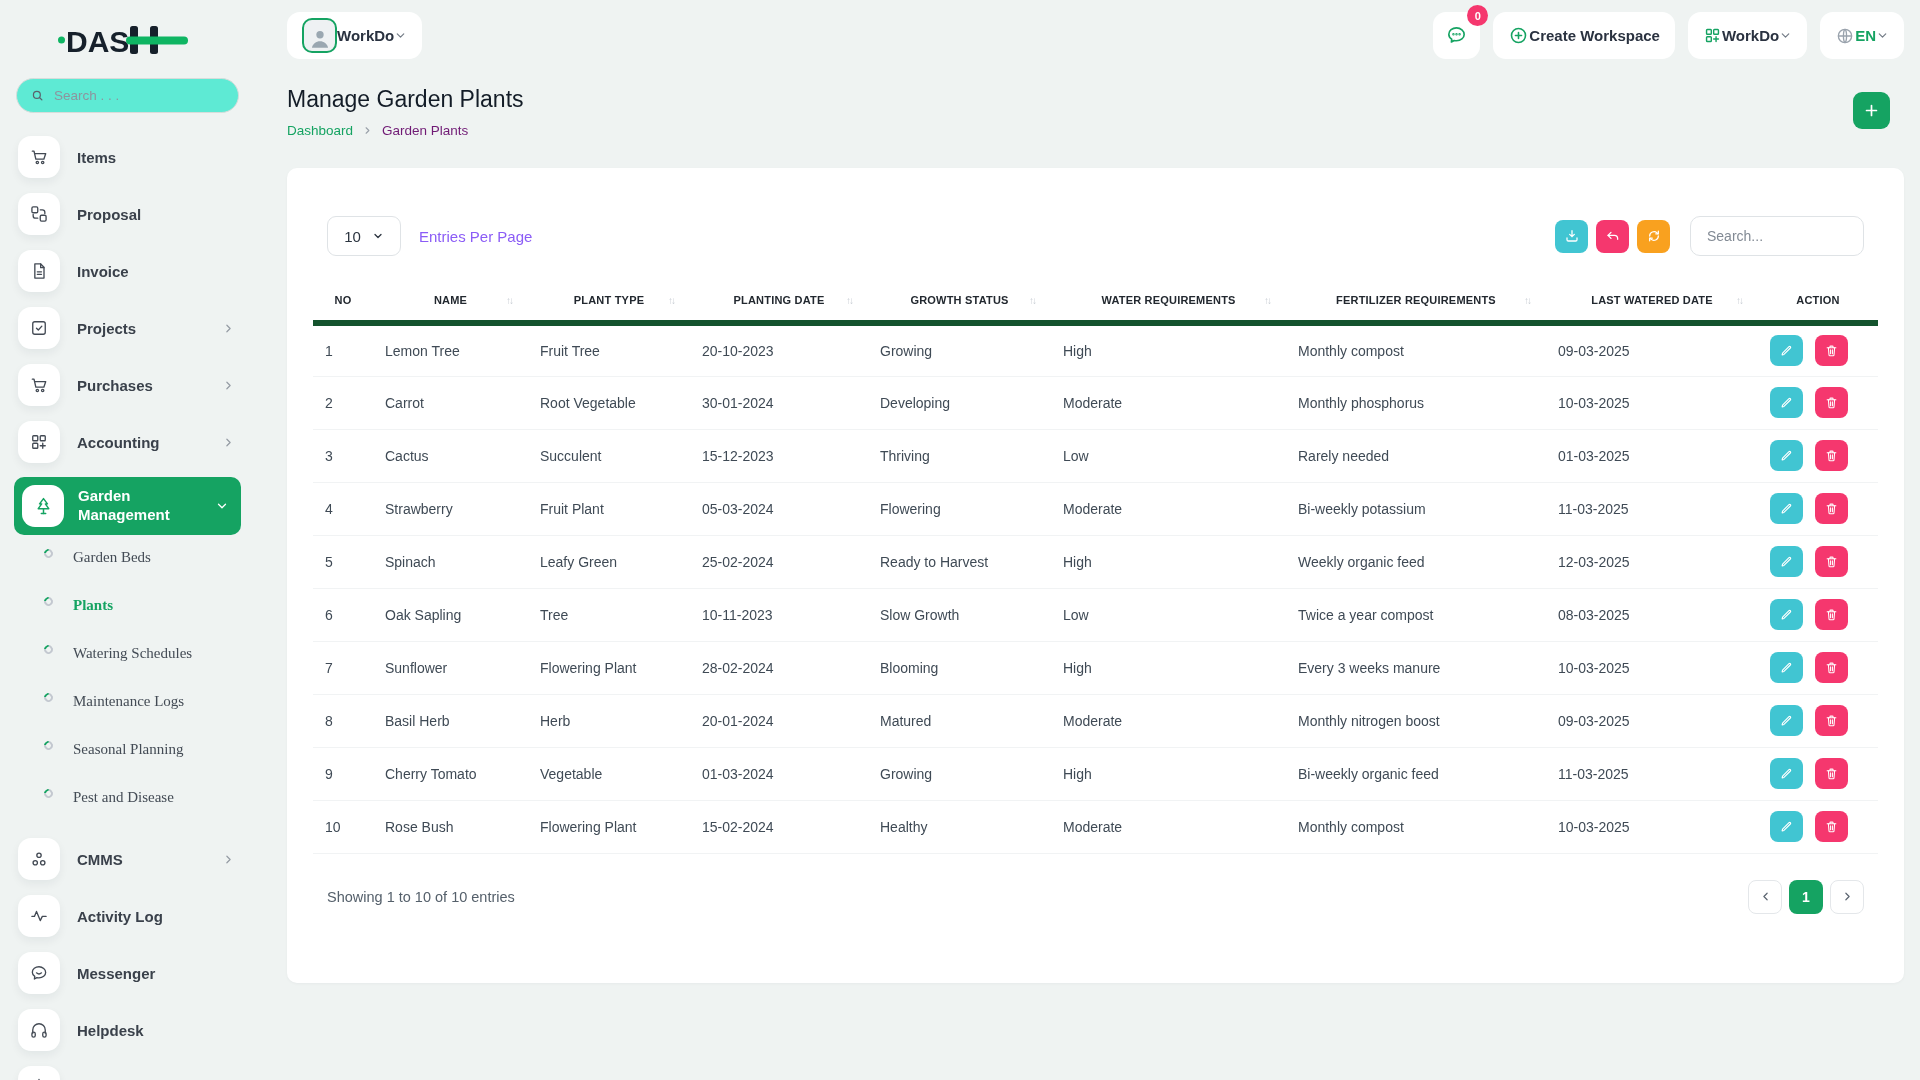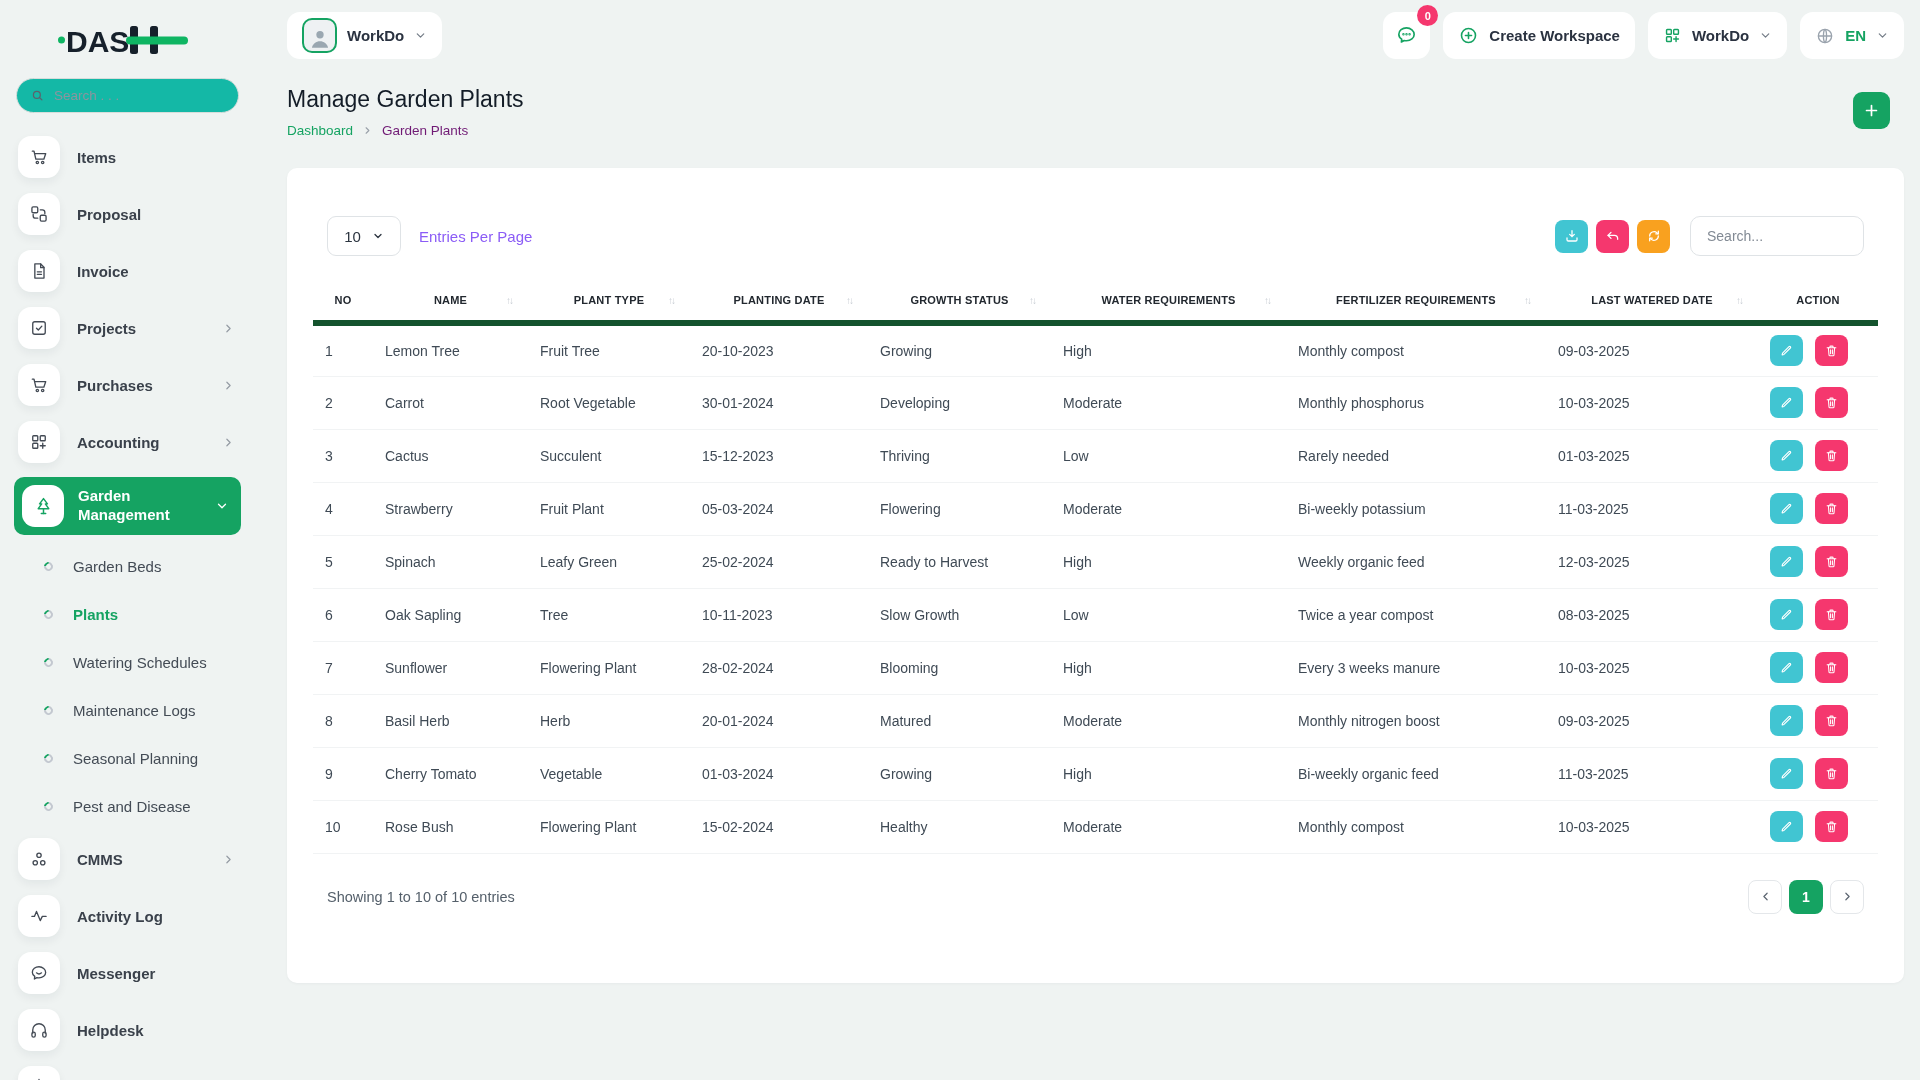--- a/index.html
+++ b/index.html
@@ -10,21 +10,21 @@
     color:#3a414b;
     display:flex;
   }
   svg { display:block; }
 
   
   .sidebar { width:255px; flex:none; padding:0 14px; }
   .logo-wrap { margin:24px 0 20px 44px; }
   .side-search {
     display:flex; align-items:center; gap:9px;
-    border:1px solid #d7dddb; background:#14b8a6;
+    border:1px solid #d7dddb; background:#5eead4;
     border-radius:18px; height:35px; padding:0 13px; margin:0 2px 22px;
   }
   .side-search input {
     border:none; outline:none; background:transparent;
     font-size:13.5px; color:#4a525c; width:150px;
     font-family:"Liberation Sans", sans-serif;
   }
   .side-search input::placeholder { color:#8d949e; }
 
   .nav-item { display:flex; align-items:center; height:44px; margin-bottom:13px; padding-left:4px; cursor:pointer; }
@@ -37,36 +37,36 @@
   .nav-chev { margin-left:auto; margin-right:6px; color:#949ba4; }
 
   .nav-active-pill {
     background:#15a362; border-radius:10px; display:flex; align-items:center;
     height:58px; margin:0 0 14px; padding:0 10px 0 8px; cursor:pointer;
   }
   .nav-active-pill .nav-tile { color:#15a362; box-shadow:none; }
   .nav-active-pill .nav-label { color:#ffffff; white-space:normal; width:116px; line-height:1.25; margin-left:14px; }
   .nav-active-pill .nav-chev { color:#ffffff; margin-right:2px; }
 
-  .sub-item { display:flex; align-items:center; height:35px; margin-bottom:13px; padding-left:30px; cursor:pointer; }
+  .sub-item { display:flex; align-items:flex-start; height:35px; margin-bottom:13px; padding-left:30px; cursor:pointer;font-family:Liberation Serif, serif; }
   .subdot {
     width:9px; height:9px; border-radius:50%;
     border:2.5px solid #c3c8d0; border-top-color:#15a362;
     transform:rotate(-40deg); flex:none;
   }
   .sub-label { margin-left:20px; font-size:15px; font-weight:500; color:#434b55; white-space:nowrap; }
   .sub-item.active .sub-label { color:#15a362; font-weight:600; }
 
   
   .main { flex:1; display:flex; flex-direction:column; }
 
   .topbar { display:flex; justify-content:space-between; align-items:center; padding:12px 16px 0 32px; }
   .hpill {
     background:#fff; border-radius:13px; height:47px;
-    display:flex; align-items:center; gap:10px; padding:0 15px; cursor:pointer;
+    display:flex; align-items:center; padding:0 15px; cursor:pointer;
   }
   .avatar {
     width:35px; height:35px; border-radius:10px; border:2px solid #15a362;
     background:#eef1f3; display:flex; align-items:flex-end; justify-content:center; overflow:hidden;
   }
   .pill-label { font-size:15px; font-weight:600; color:#2a3240; }
   .chev { color:#737b86; }
   .top-right { display:flex; align-items:center; gap:13px; }
   .icon-btn {
     width:47px; height:47px; border-radius:13px; background:#fff; border:none;

